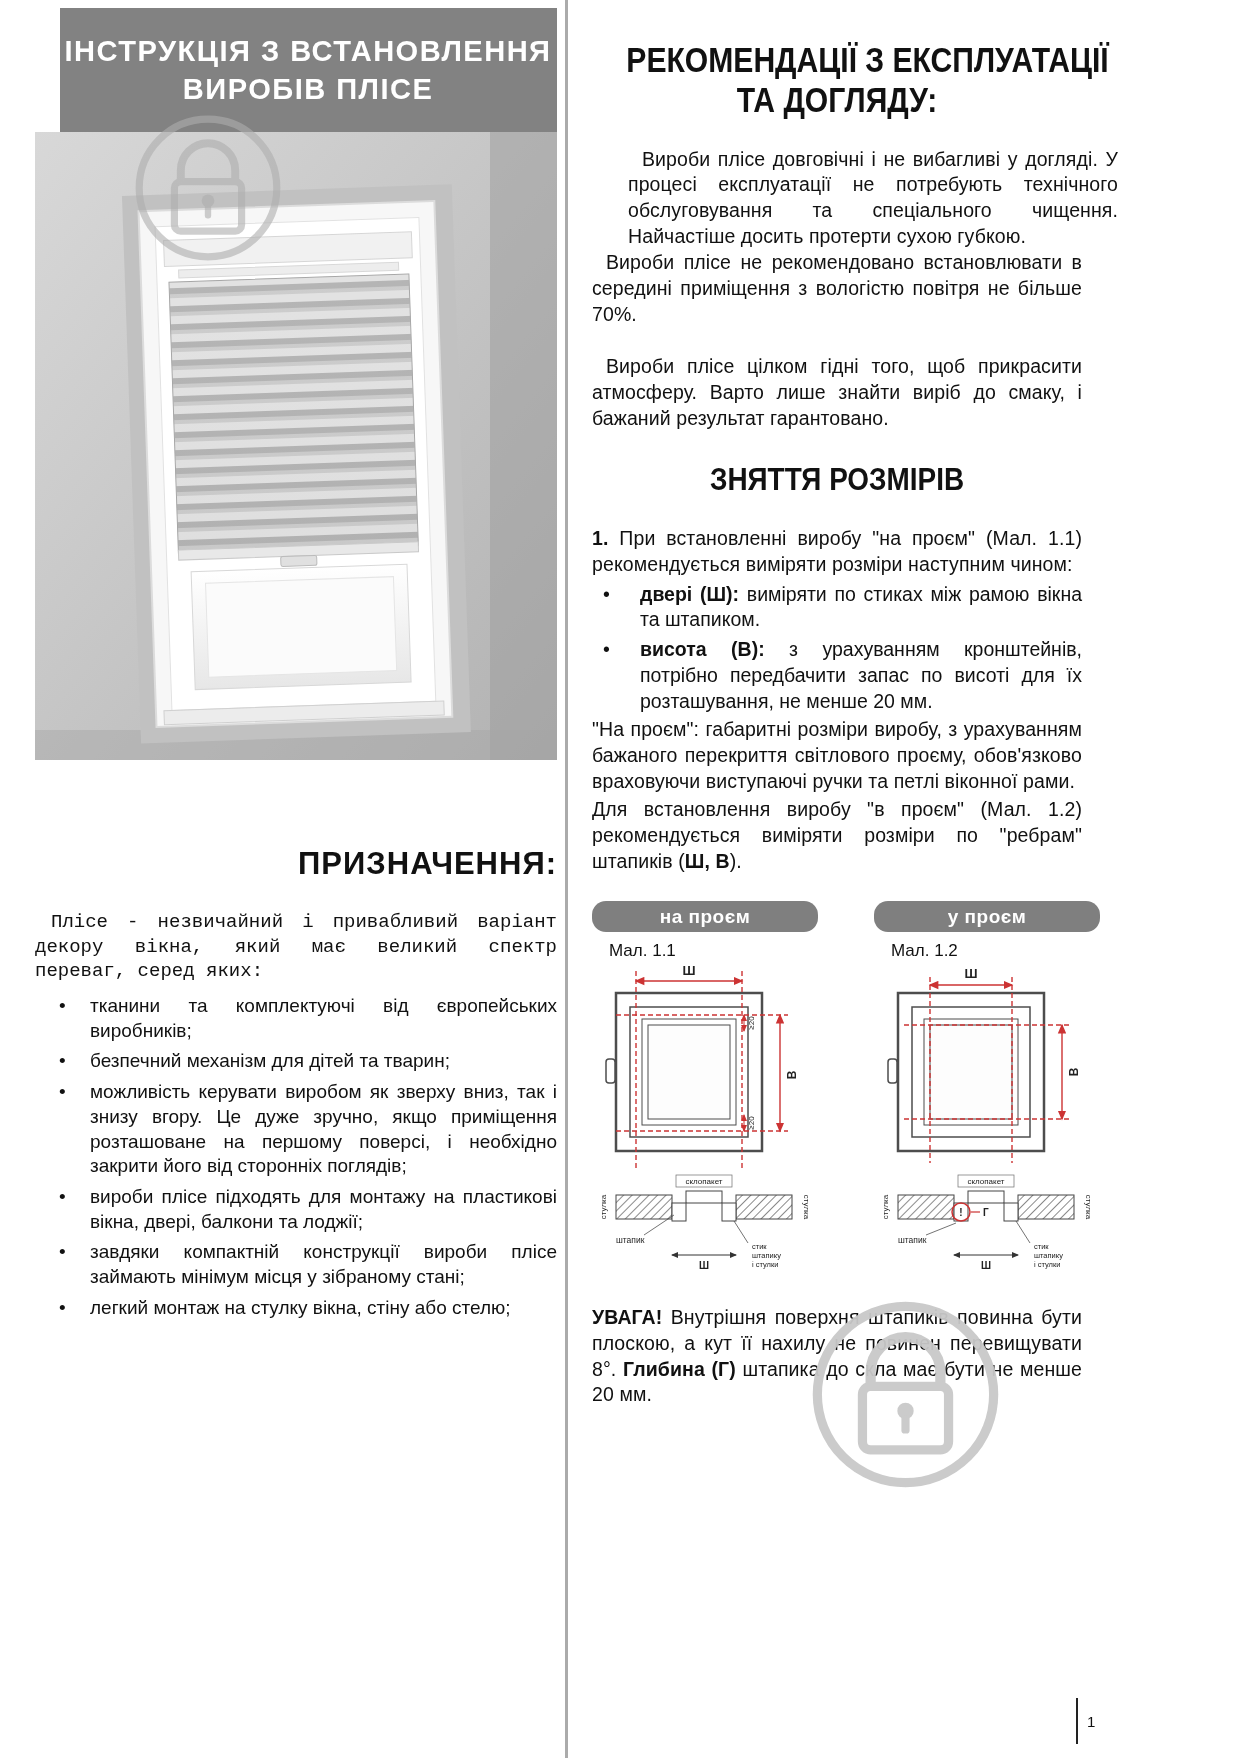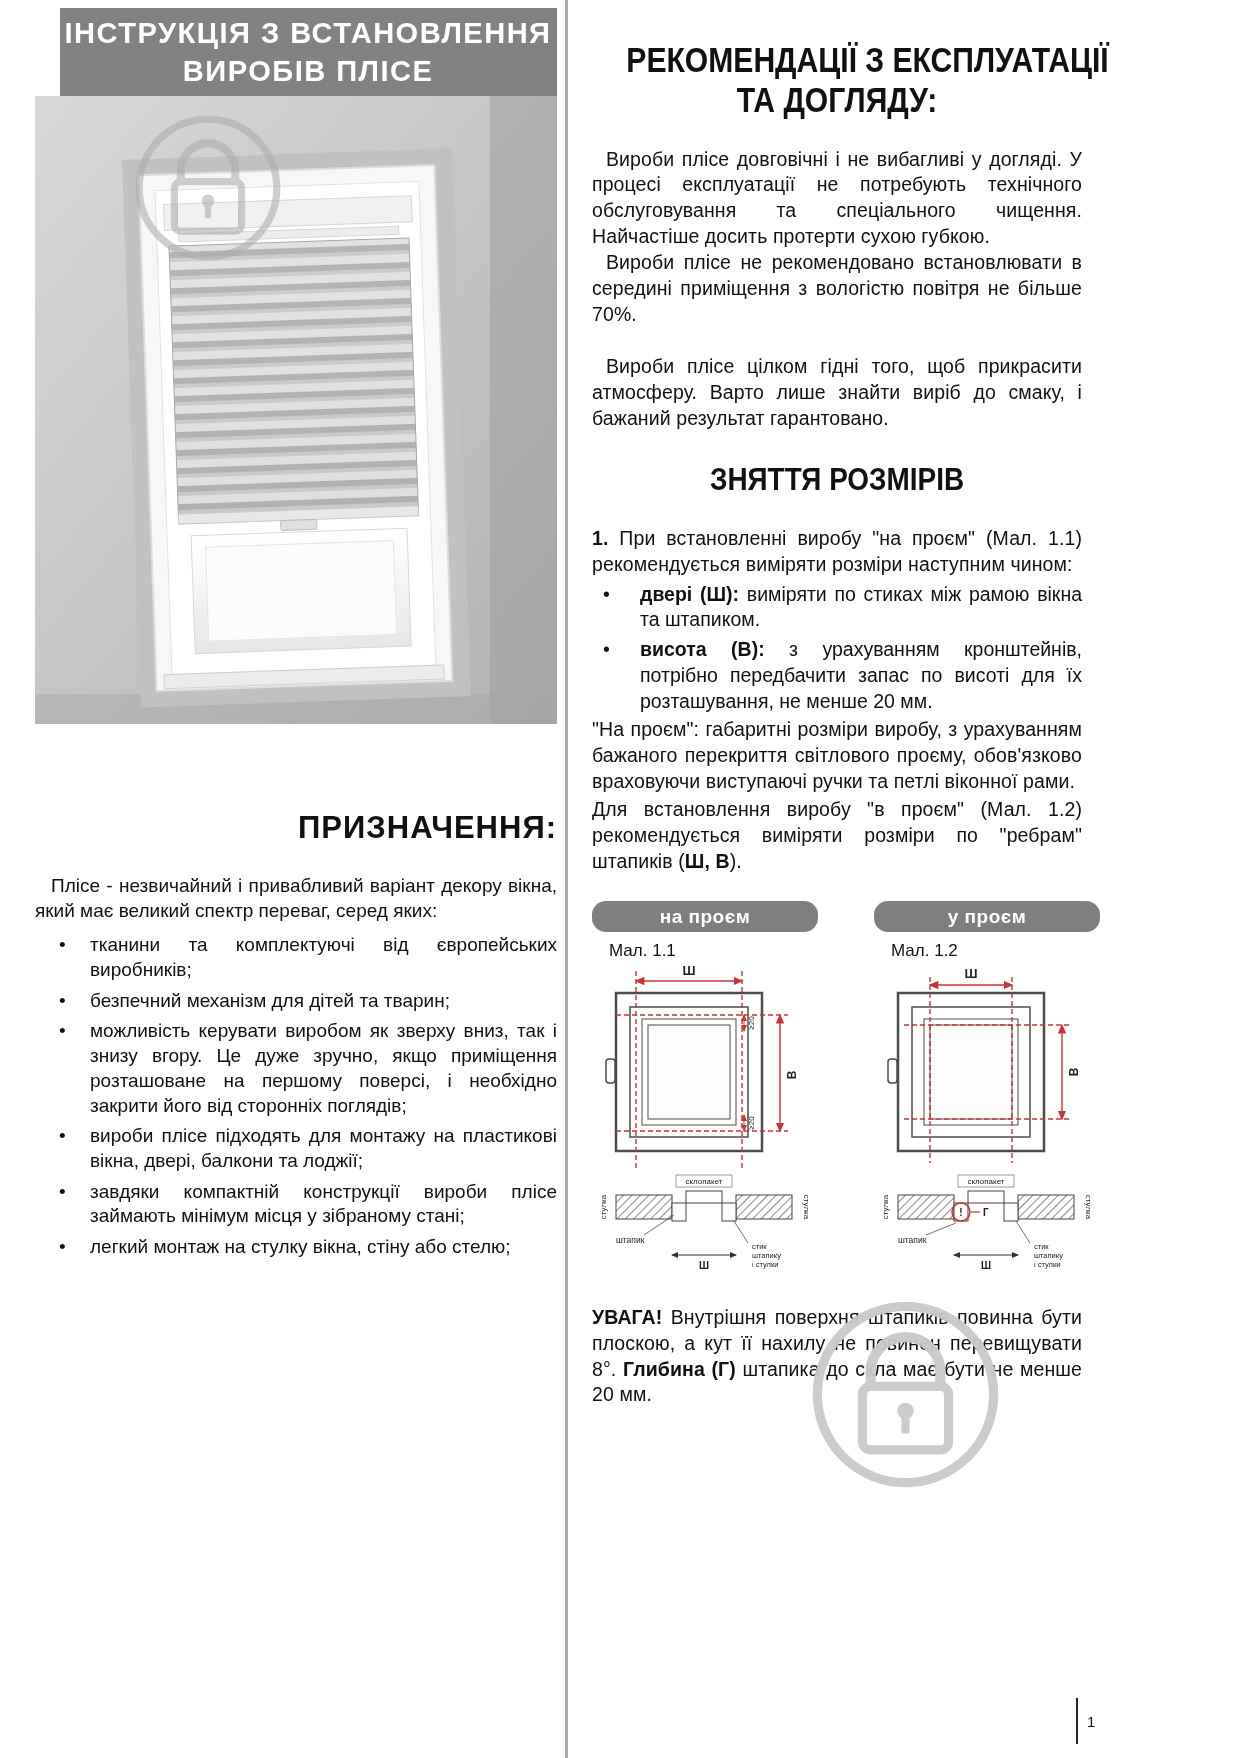--- a/index.html
+++ b/index.html
@@ -8,41 +8,41 @@
     width:1245px; height:1758px; position:relative; overflow:hidden;
     font-family:"Liberation Sans", sans-serif; color:#111;
   }
   .page { position:absolute; inset:0; }
 
   .vdivider { position:absolute; left:565px; top:0; width:3px; height:1758px; background:#ababab; }
 
   
   .col-left { position:absolute; left:35px; top:0; width:522px; }
   .header-box {
-    margin:8px 0 0 25px; width:497px; height:88px; background:#828282; color:#fff;
+    margin:8px 0 0 25px; width:497px; height:124px; background:#828282; color:#fff;
     display:flex; flex-direction:column; justify-content:center; align-items:center; gap:4px;
   }
   .header-box .hl { font-size:30px; font-weight:bold; letter-spacing:1.5px; transform:scaleX(.97); white-space:nowrap; }
 
   .photo { position:relative; width:522px; height:628px; }
   .photo svg { display:block; }
 
   .purpose-title { margin-top:86px; text-align:right; font-size:31px; font-weight:bold; letter-spacing:1px; }
-  .lintro { margin-top:28px; font-size:19px; line-height:1.3; text-align:justify; text-indent:16px; }
+  .lintro { margin-top:28px; font-size:19px; line-height:1.3; text-align:justify; text-indent:16px;font-family:Liberation Mono, monospace; }
   .lbullets { margin-top:10px; list-style:none; }
   .lbullets li { position:relative; padding-left:55px; margin-top:6px; font-size:19px; line-height:1.3; text-align:justify; }
   .lbullets li::before { content:"•"; position:absolute; left:24px; top:0; }
 
   
   .col-right { position:absolute; left:592px; top:0; width:508px; }
   .txt { width:490px; }
   .care-title { margin-top:40px; text-align:center; font-size:35px; font-weight:bold; line-height:1.15; transform:scaleX(.86); }
   .care-title div { white-space:nowrap; }
   p.body { font-size:19.5px; line-height:1.33; text-align:justify; letter-spacing:.1px; }
-  .rp1 { margin-top:26px; text-indent:14px; }
+  .rp1 { margin-top:26px; text-indent:14px;margin-left:36px; }
   .rp2 { text-indent:14px; }
   .rp3 { margin-top:26px; text-indent:14px; }
   .measuring-title { margin-top:30px; text-align:center; font-size:31px; font-weight:bold; transform:scaleX(.9); }
   .item1 { margin-top:28px; }
   .mbullets { margin-top:4px; list-style:none; }
   .mbullets li { position:relative; padding-left:48px; margin-top:4px; font-size:19.5px; line-height:1.33; text-align:justify; }
   .mbullets li::before { content:"•"; position:absolute; left:11px; top:0; }
   .mp { margin-top:2px; }
   .b { font-weight:bold; }
 

